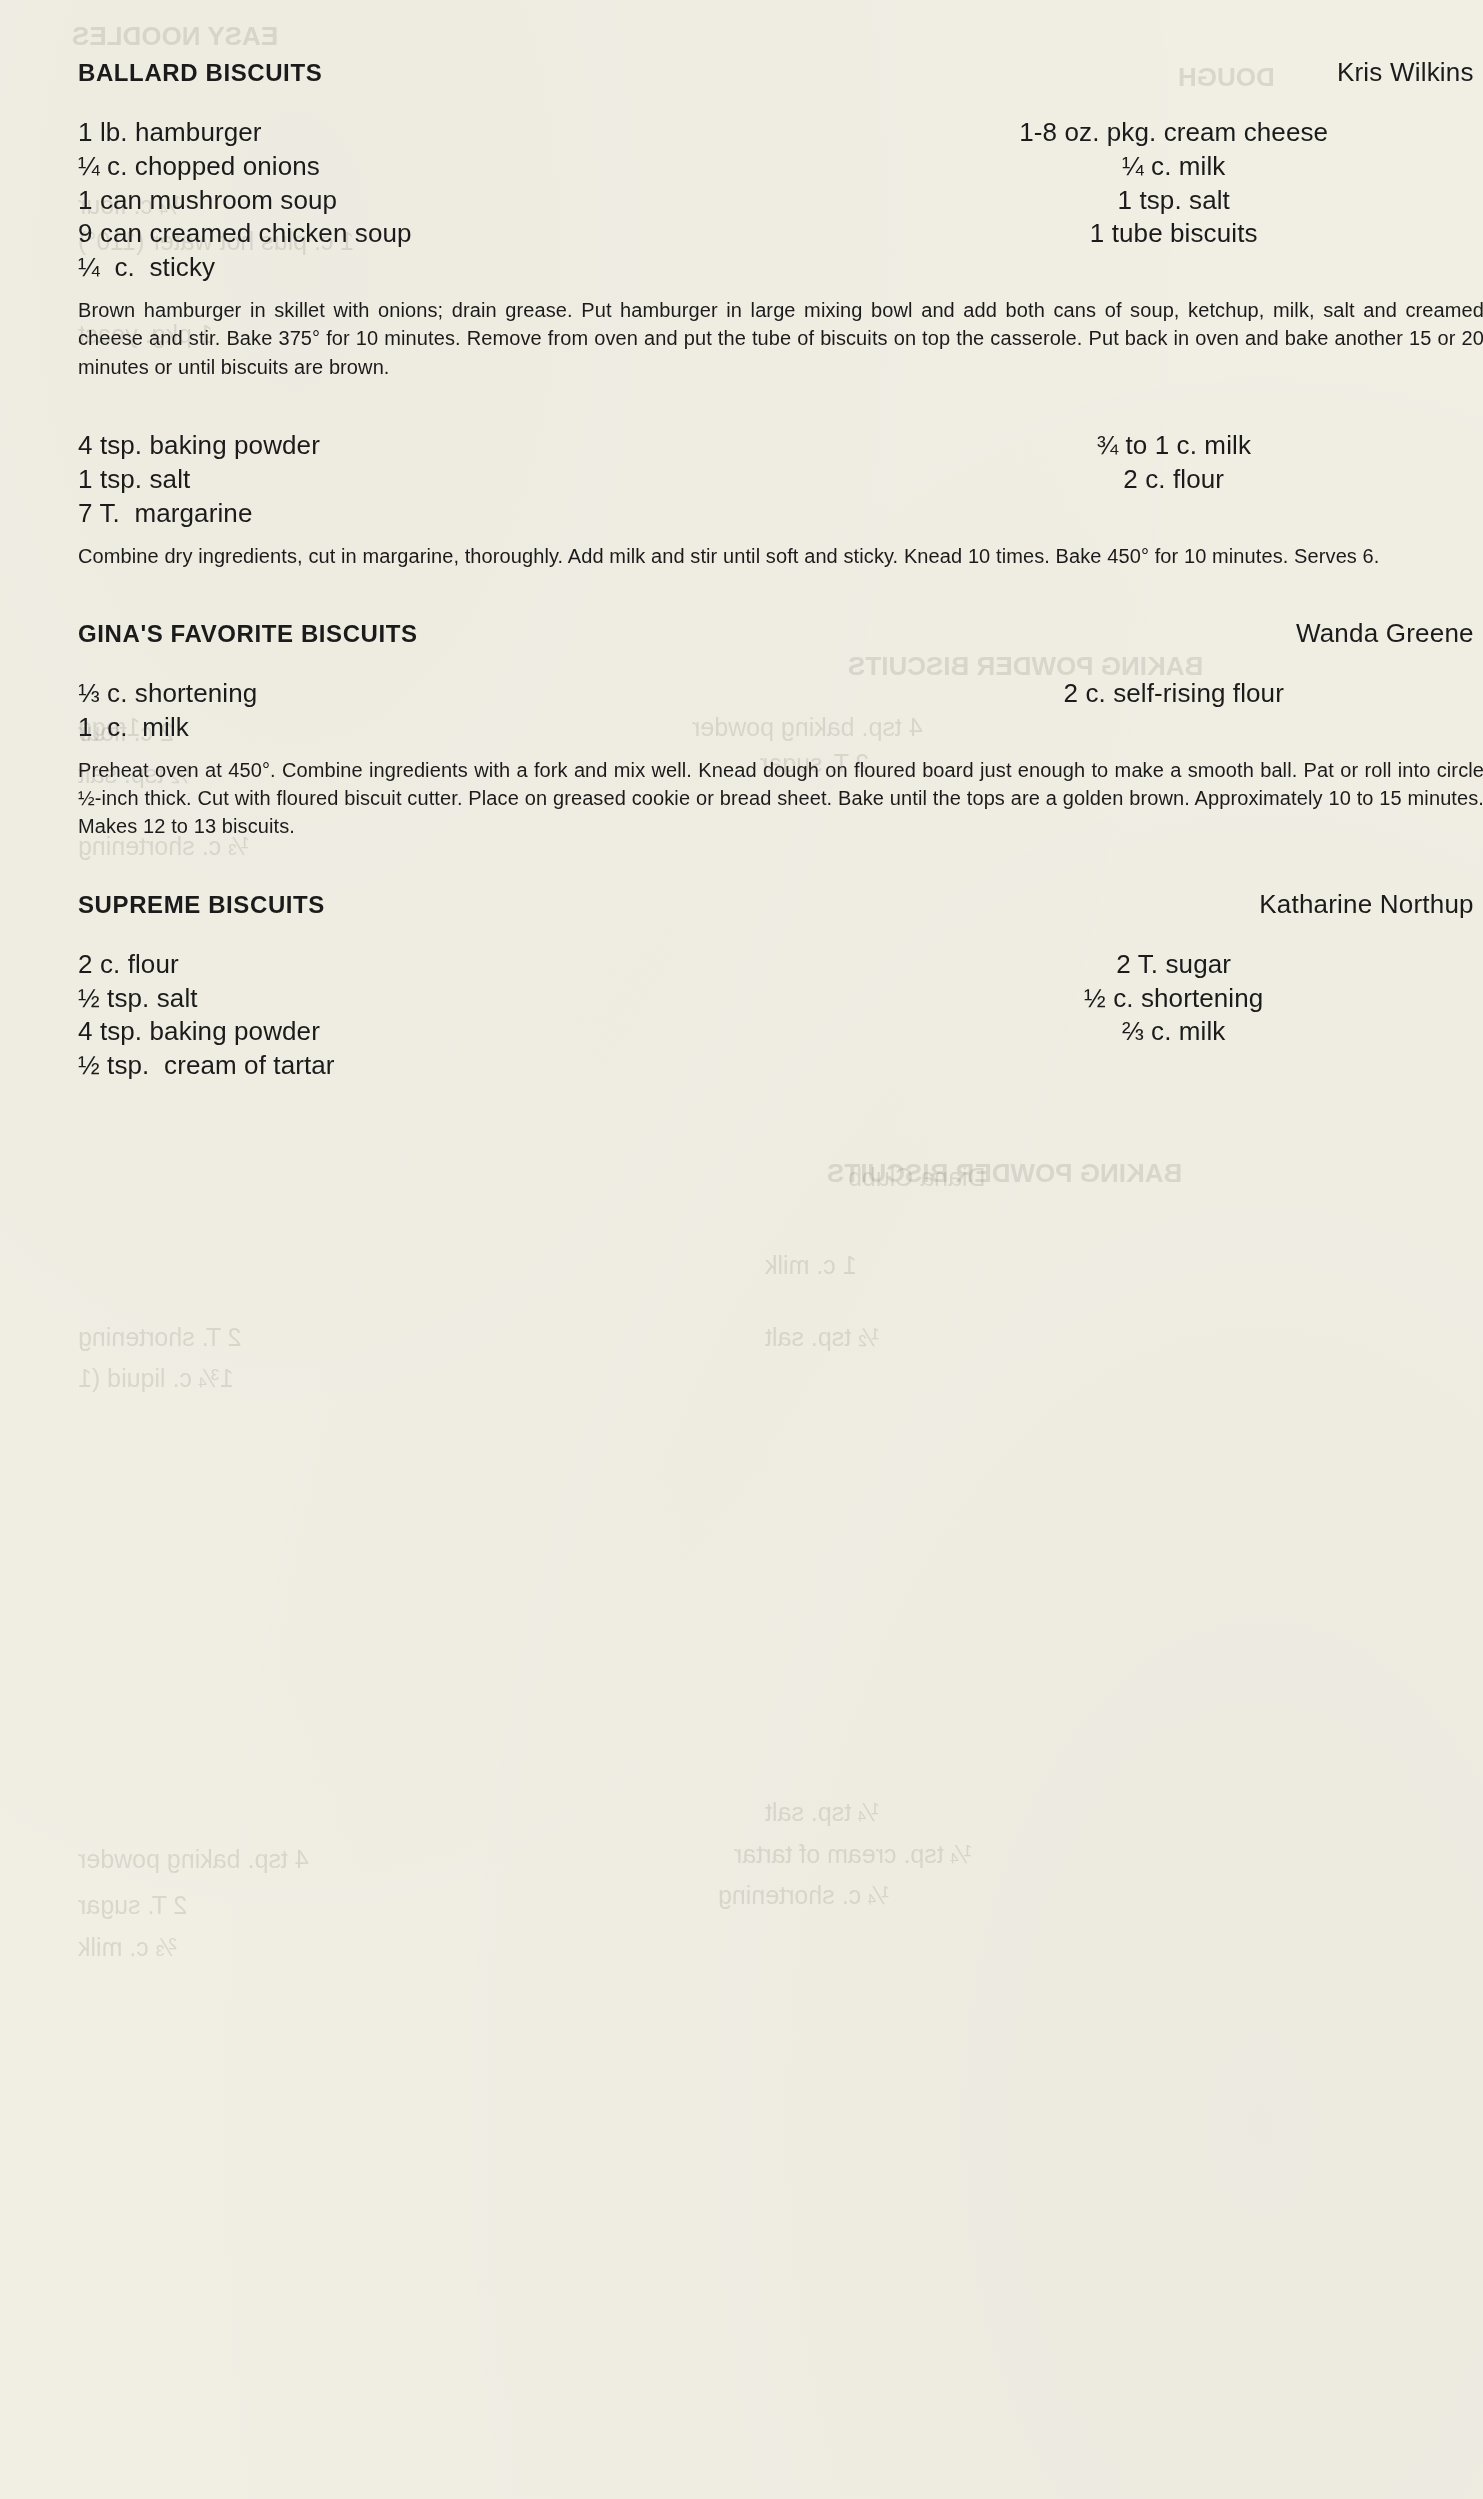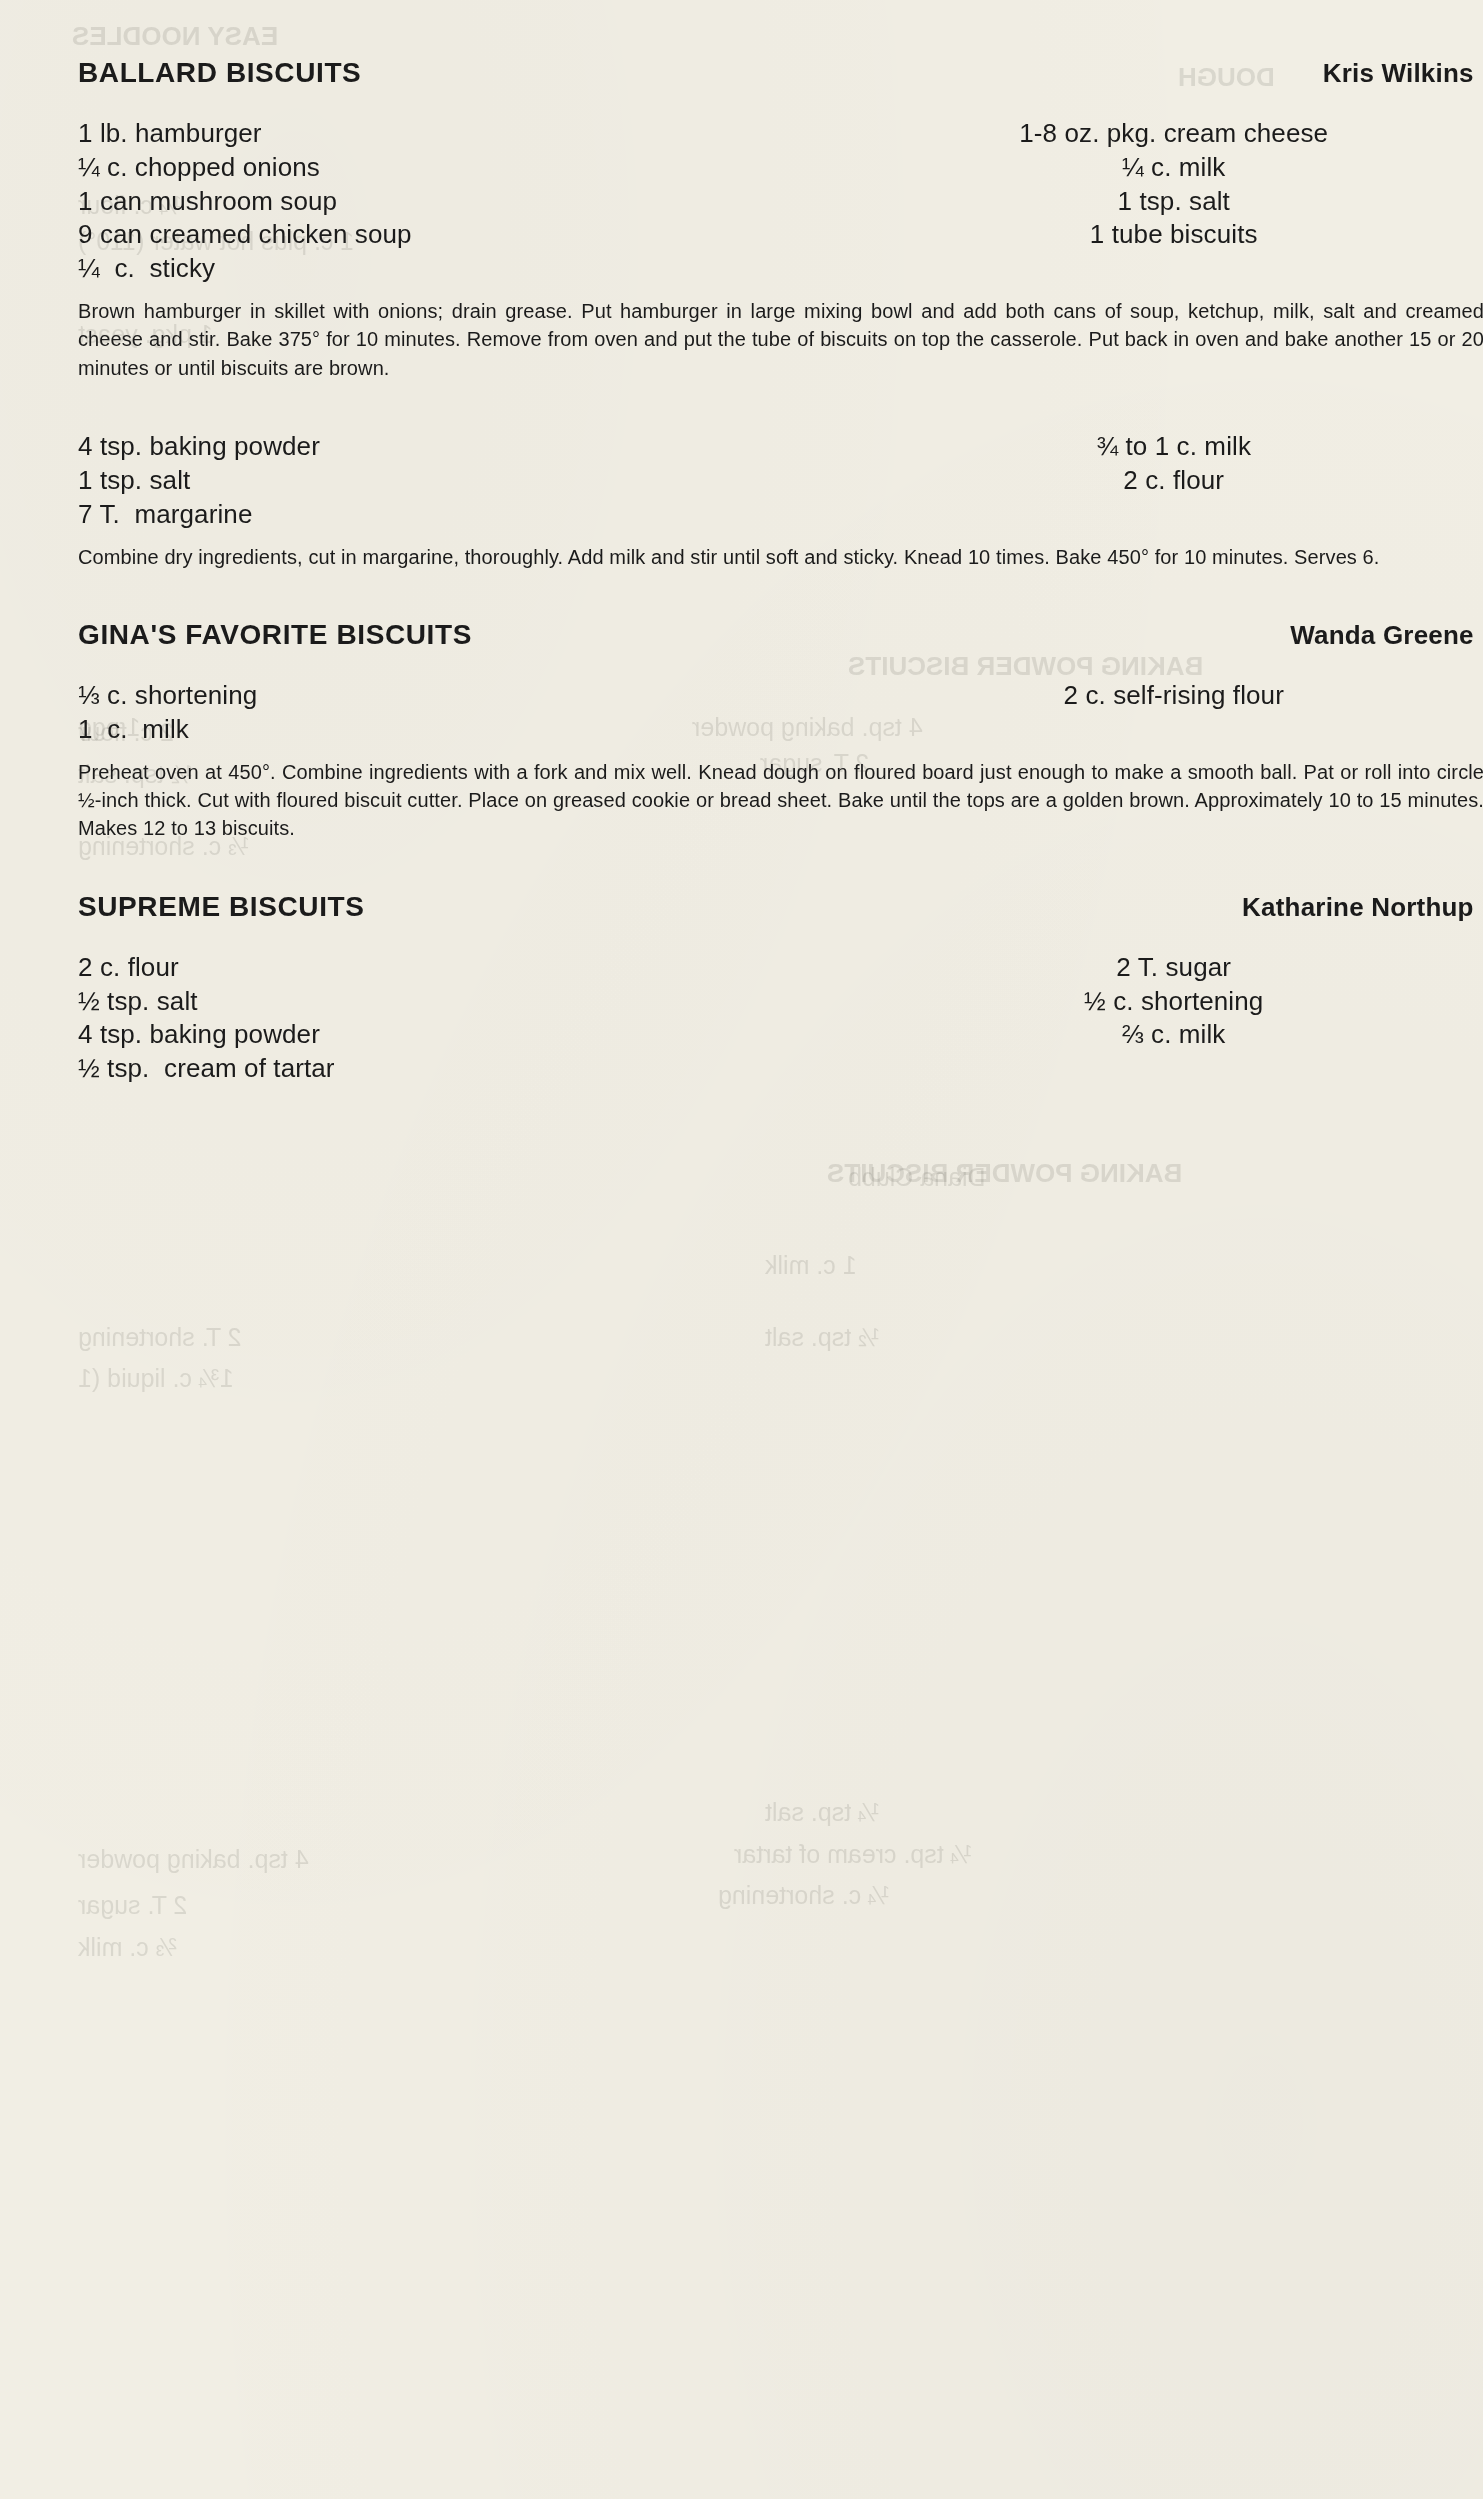--- a/index.html
+++ b/index.html
@@ -37,27 +37,27 @@
     position: relative;
     margin-bottom: 48px;
   }
   .rec-head {
     display: flex;
     align-items: baseline;
     justify-content: space-between;
     margin-bottom: 28px;
   }
   .rec-title {
-    font-size: 28px;
+    font-size: 24px;
     font-weight: bold;
     letter-spacing: 0.6px;
   }
   .rec-author {
     font-size: 26px;
-    font-weight: bold;
+    font-weight: normal;
     letter-spacing: 0.2px;
     padding-right: 10.3px;
   }
   .ing-cols {
     display: flex;
     width: 100%;
     gap: 22px;
   }
   .ing-col {
     box-sizing: border-box;

